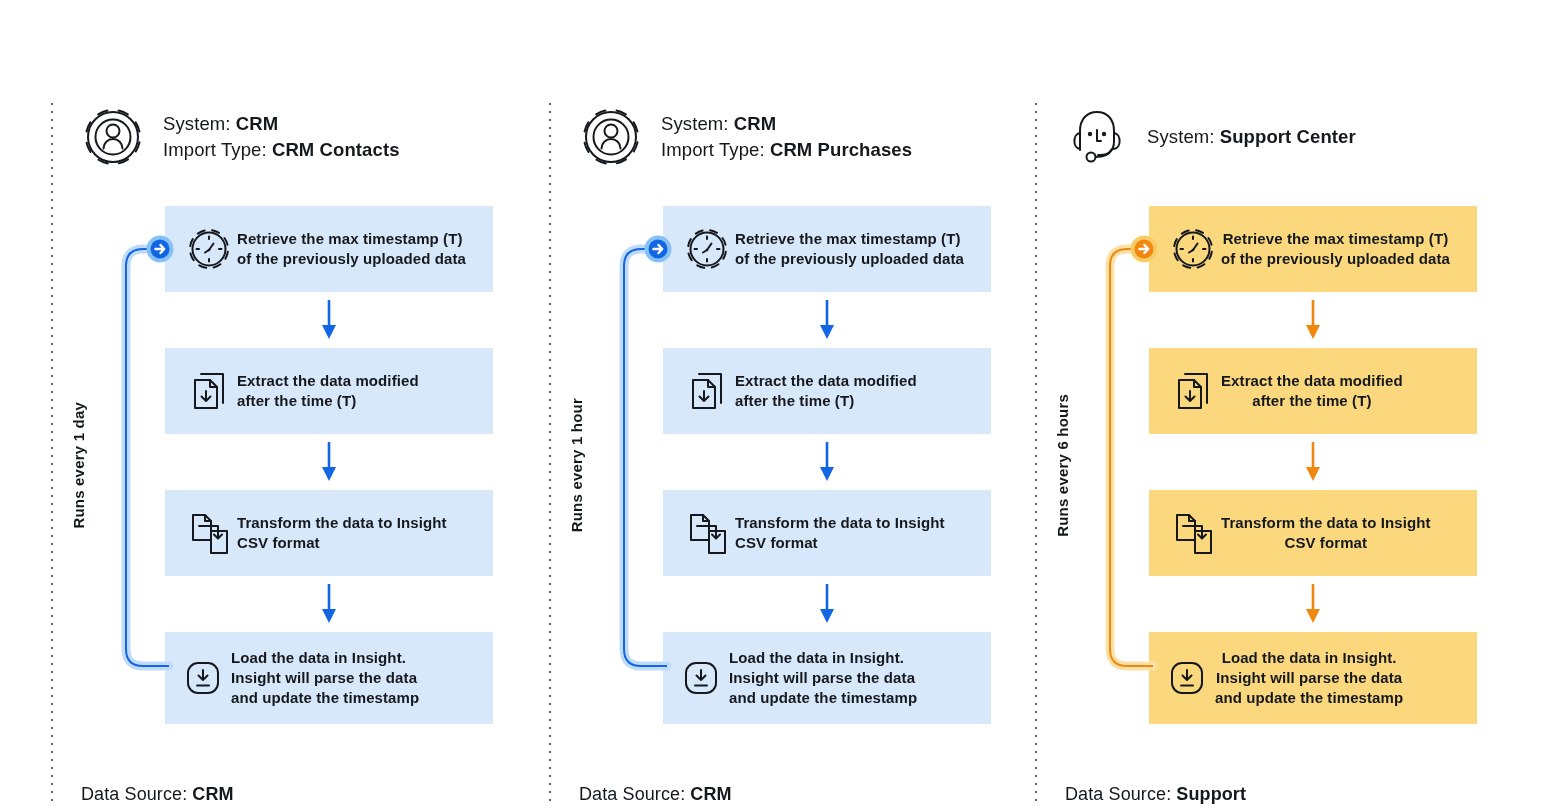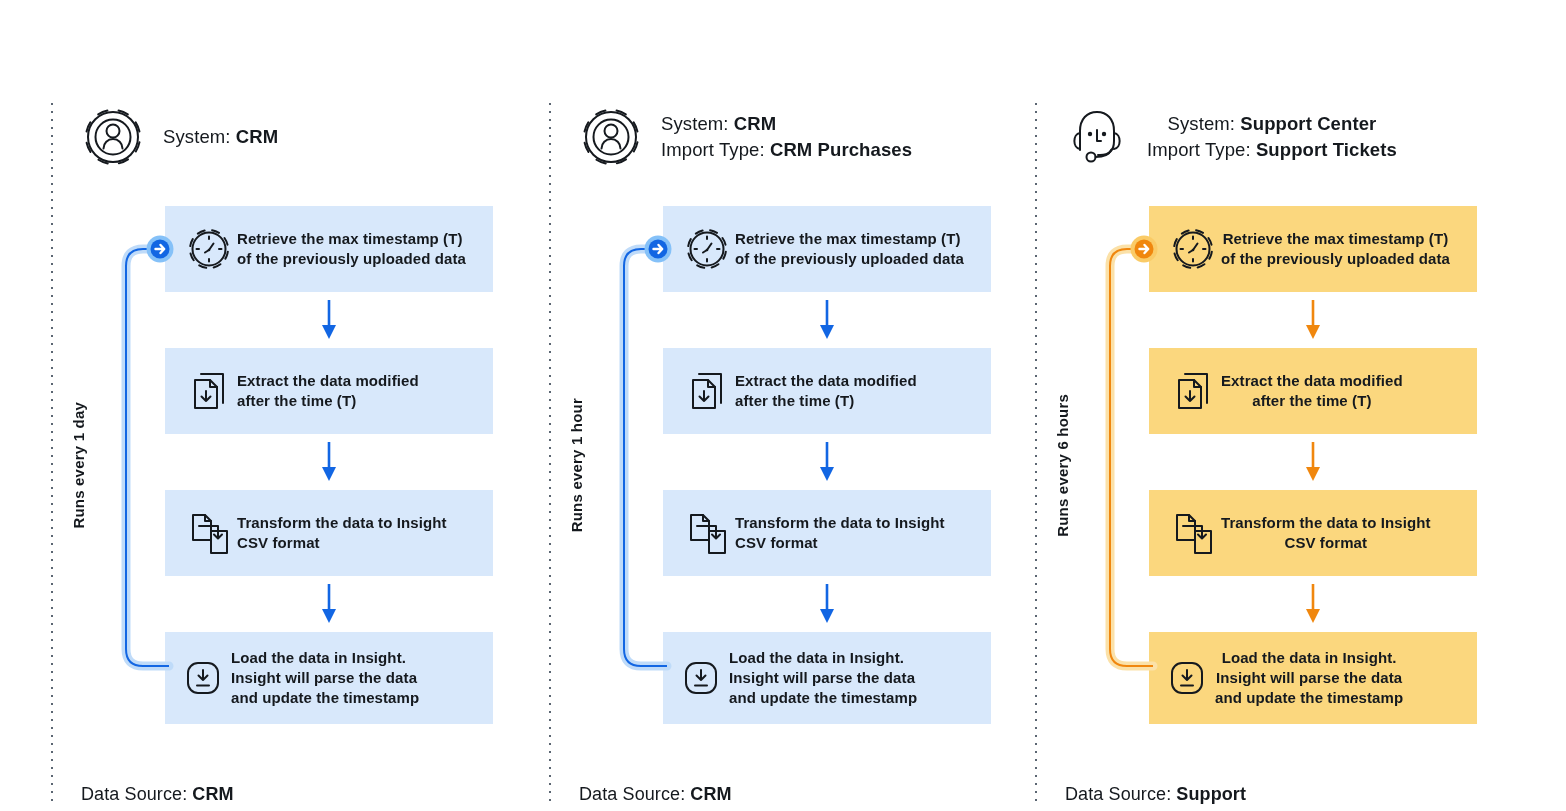--- a/index.html
+++ b/index.html
@@ -68,20 +68,21 @@
         <svg viewBox="0 0 64 64">
           <circle class="ink" cx="32" cy="32" r="25" stroke-width="3.5"></circle>
           <circle class="ink" cx="32" cy="32" r="27" stroke-width="6" stroke-dasharray="10 11.2" stroke-linecap="butt" transform="rotate(11 32 32)"></circle>
           <circle class="ink" cx="32" cy="32" r="17.5" stroke-width="3"></circle>
           <circle class="ink" cx="32" cy="26" r="6.5" stroke-width="3"></circle>
           <path class="ink" d="M22.5 43.5 a 9.5 9.5 0 0 1 19 0" stroke-width="3"></path>
         </svg>
       </div>
       <div class="header-text">
         <div><span>System: </span><b>CRM</b></div>
+        <div><span>Import Type: </span><b>CRM Contacts</b></div>
       </div>
     </div>
 
     <div class="loop-label">
         <span>Runs every 1 day</span>
       </div>
 
     <div class="flow">
       <div class="step">
         <div class="step-icon">
@@ -282,21 +283,20 @@
           <path class="ink" d="M49 28 C56.5 29 56.5 43 49 44" stroke-width="3"></path>
           <circle cx="25" cy="29" r="2.2" fill="#15191e"></circle>
           <circle cx="39" cy="29" r="2.2" fill="#15191e"></circle>
           <path class="ink" d="M32 25 V36 H36" stroke-width="2.6"></path>
           <circle class="ink" cx="26" cy="52" r="4.5" stroke-width="2.6"></circle>
           <path class="ink" d="M30.5 52 C38 52 44 50 46.5 44.5" stroke-width="2.6"></path>
         </svg>
       </div>
       <div class="header-text">
         <div><span>System: </span><b>Support Center</b></div>
-        <div><span>Import Type: </span><b>Support Tickets</b></div>
       </div>
     </div>
 
     <div class="loop-label">
         <span>Runs every 6 hours</span>
       </div>
 
     <div class="flow">
       <div class="step">
         <div class="step-icon">

